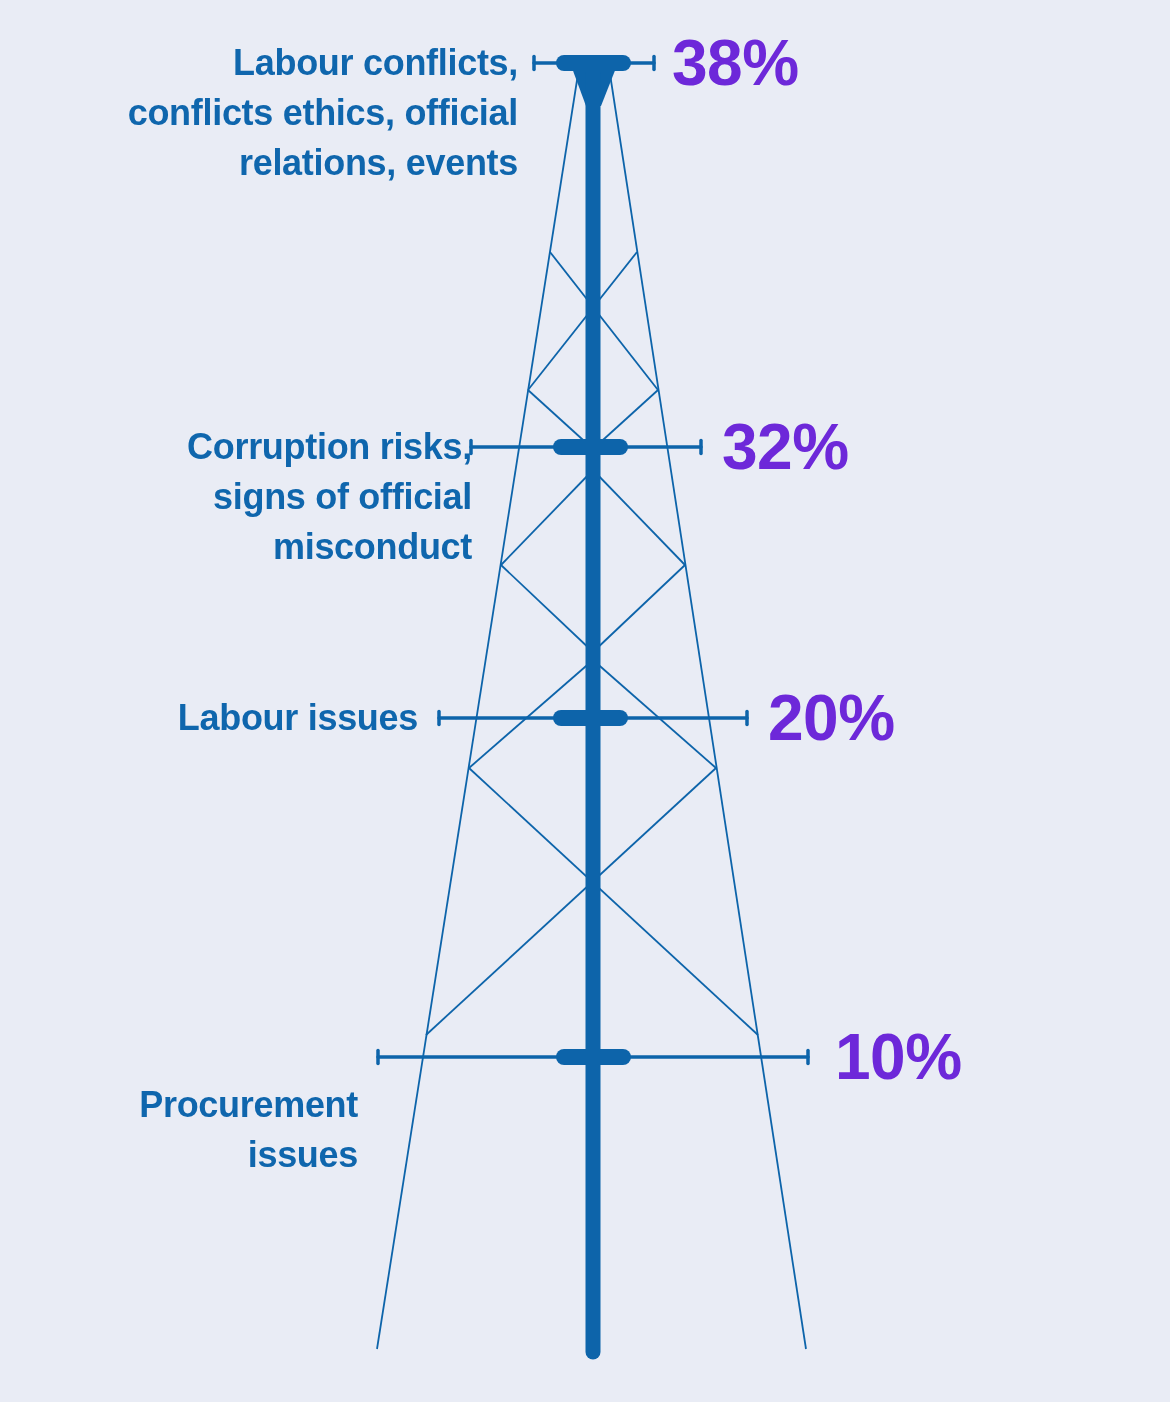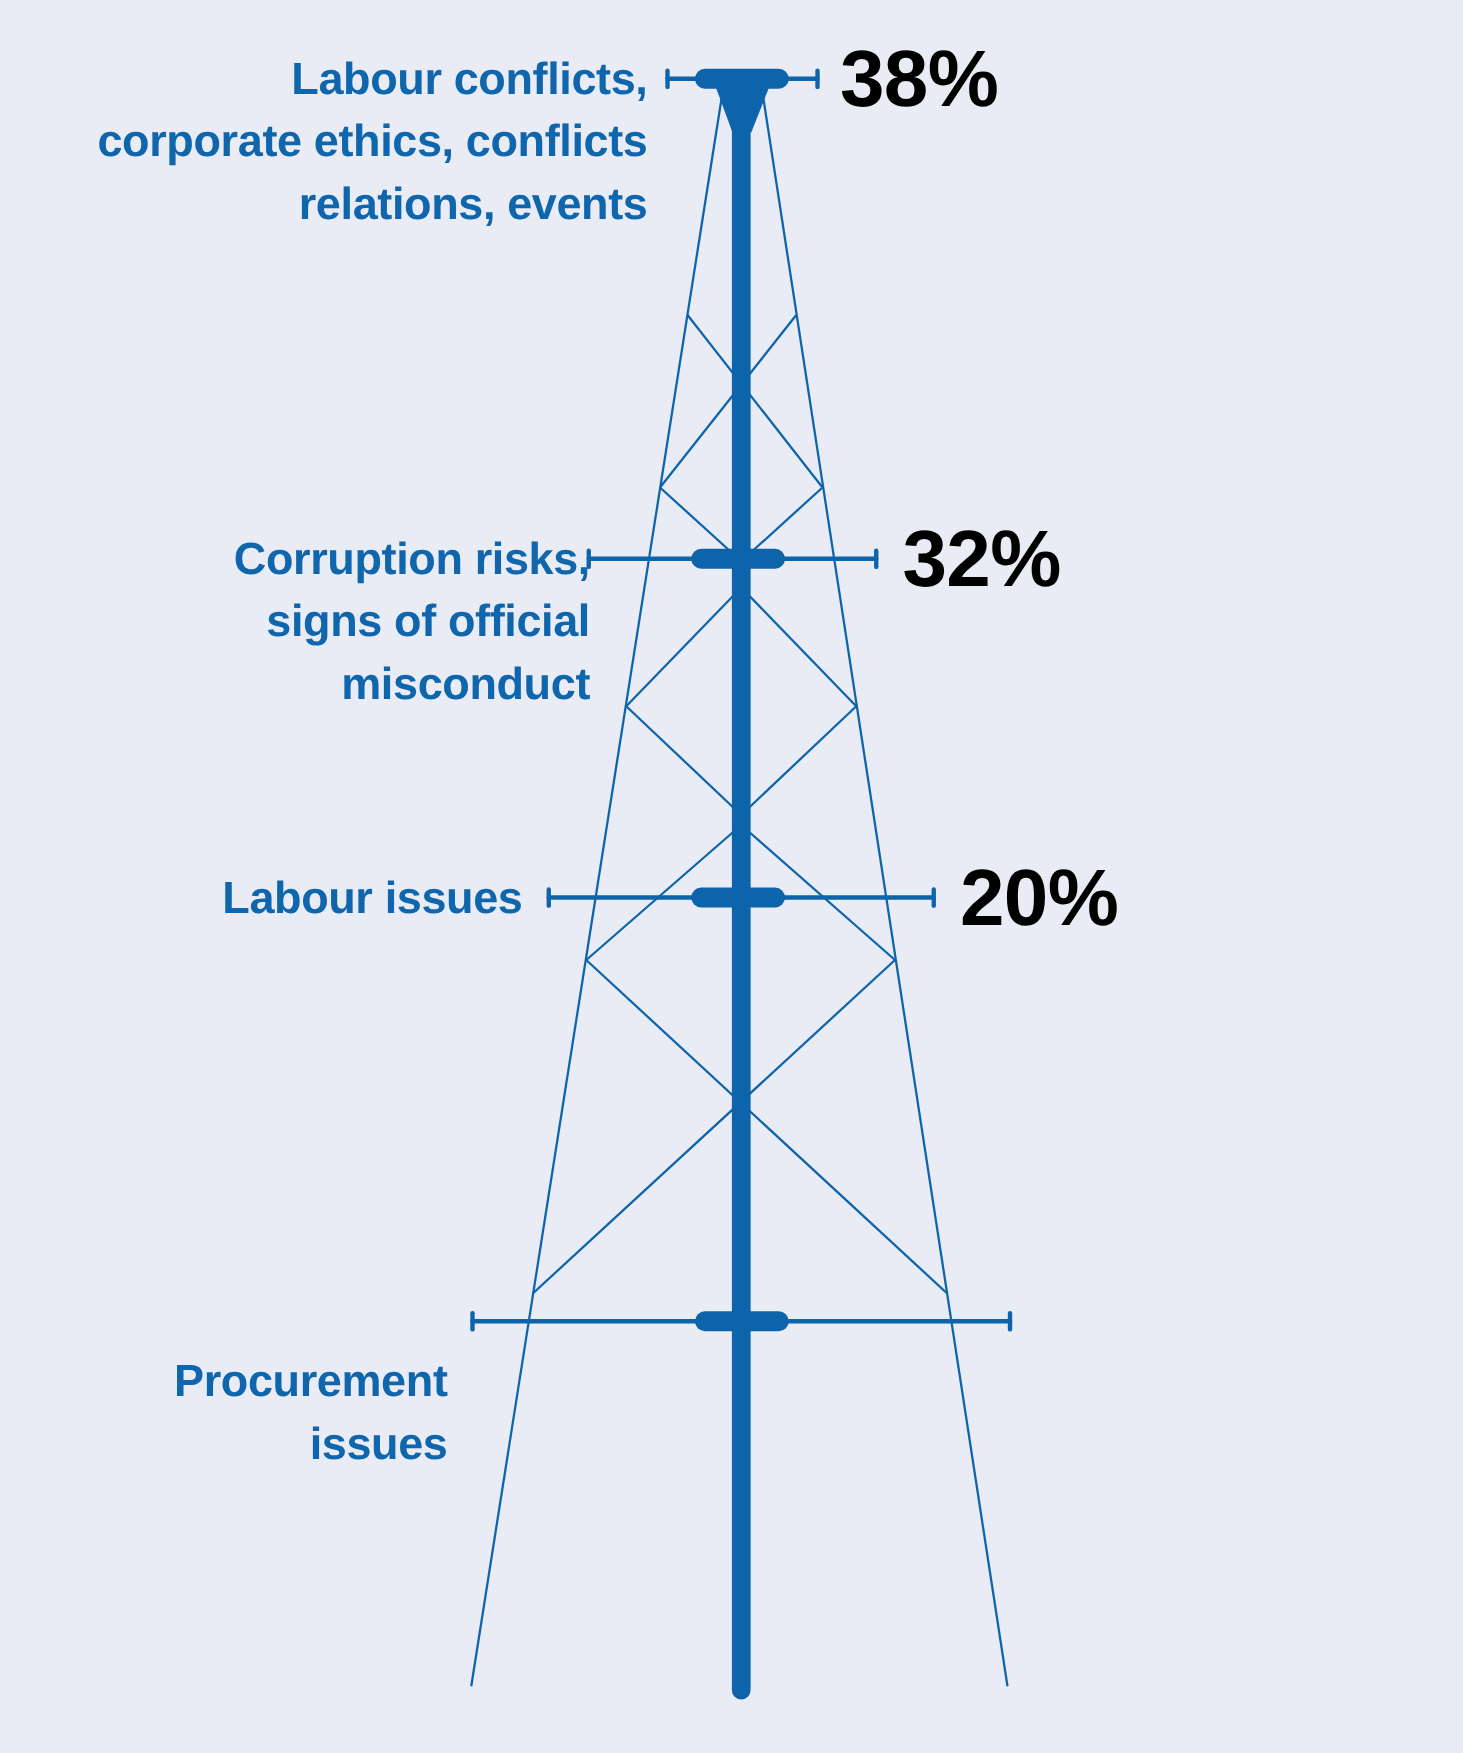--- a/index.html
+++ b/index.html
@@ -16,21 +16,21 @@
     color:#0f66ad;
     font-weight:700;
     font-size:36px;
     line-height:50px;
     letter-spacing:-0.3px;
     text-align:right;
     white-space:pre-line;
   }
   .value{
     position:absolute;
-    color:#000000;
+    color:#6d28d9;
     font-weight:700;
     font-size:64px;
     line-height:64px;
     letter-spacing:-0.5px;
   }
   .label-0{left:0;width:518px;top:38px;}
   .label-1{left:0;width:448px;top:422px;margin-left:24px;}
   .label-2{left:0;width:418px;top:693px;}
   .label-3{left:0;width:358px;top:1032px;margin-top:48px;}
   .value-0{left:672px;top:31px;}
@@ -72,26 +72,27 @@
       <line x1="439" y1="711.5" x2="439" y2="724.5" stroke="#0d64aa" stroke-width="3.5" stroke-linecap="round"></line>
       <line x1="747" y1="711.5" x2="747" y2="724.5" stroke="#0d64aa" stroke-width="3.5" stroke-linecap="round"></line>
       <rect x="553" y="710" width="75" height="16" rx="8" fill="#0d64aa"></rect>
       <line x1="378" y1="1057" x2="808" y2="1057" stroke="#0d64aa" stroke-width="3.5" stroke-linecap="round"></line>
       <line x1="378" y1="1050.5" x2="378" y2="1063.5" stroke="#0d64aa" stroke-width="3.5" stroke-linecap="round"></line>
       <line x1="808" y1="1050.5" x2="808" y2="1063.5" stroke="#0d64aa" stroke-width="3.5" stroke-linecap="round"></line>
       <rect x="556" y="1049" width="75" height="16" rx="8" fill="#0d64aa"></rect>
     </svg>
 
   <div class="label label-0">Labour conflicts,
-corporate ethics, conflicts
+conflicts ethics, official
 relations, events</div>
   <div class="label label-1">Corruption risks,
 signs of official
 misconduct</div>
   <div class="label label-2">Labour issues</div>
   <div class="label label-3">Procurement
 issues</div>
 
   <div class="value value-0">38%</div>
   <div class="value value-1">32%</div>
   <div class="value value-2">20%</div>
+  <div class="value value-3">10%</div>
 
 </div>
 
 </body></html>

